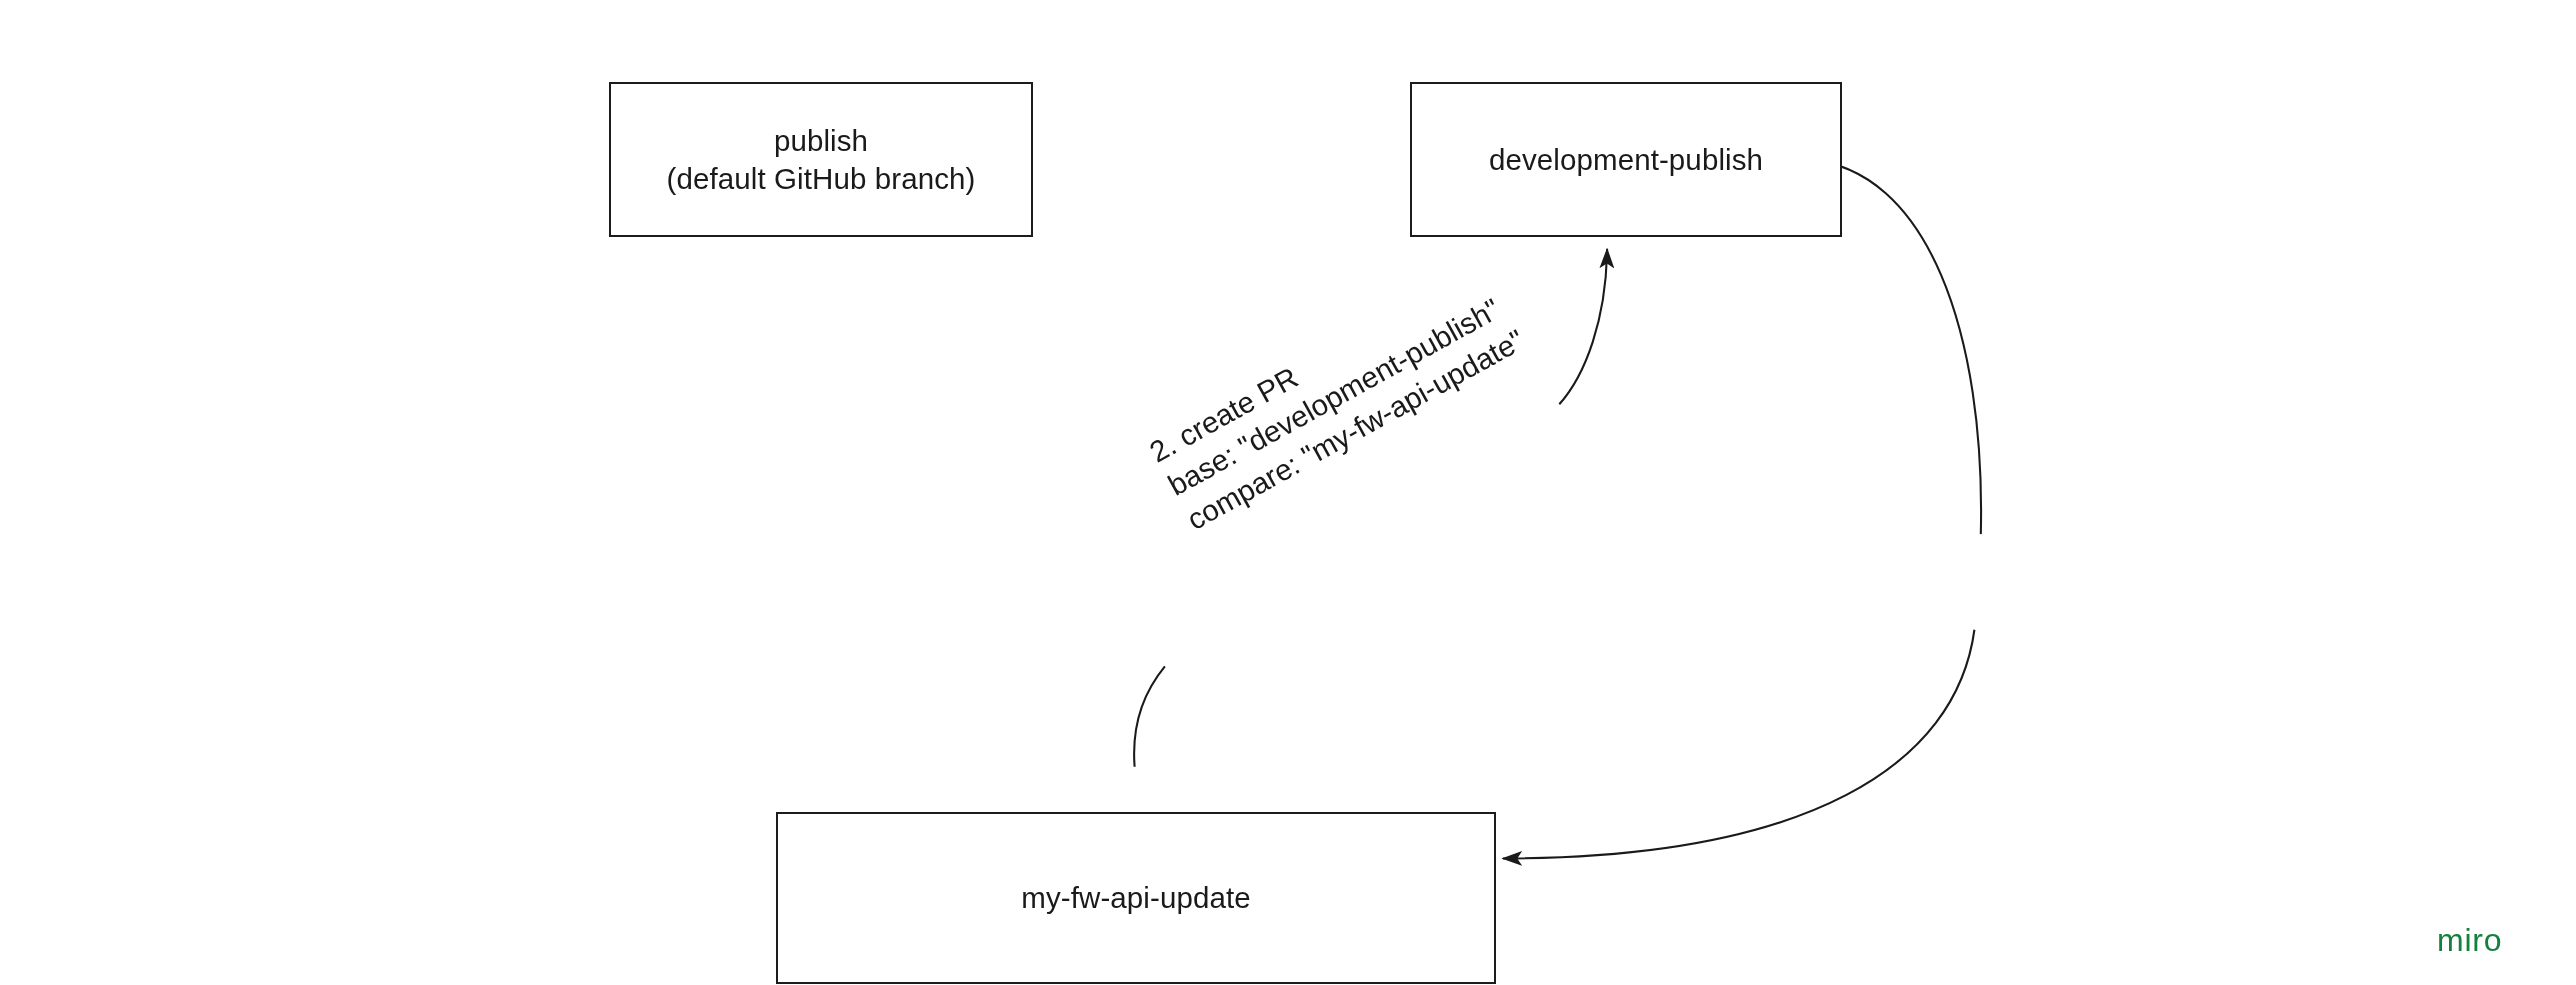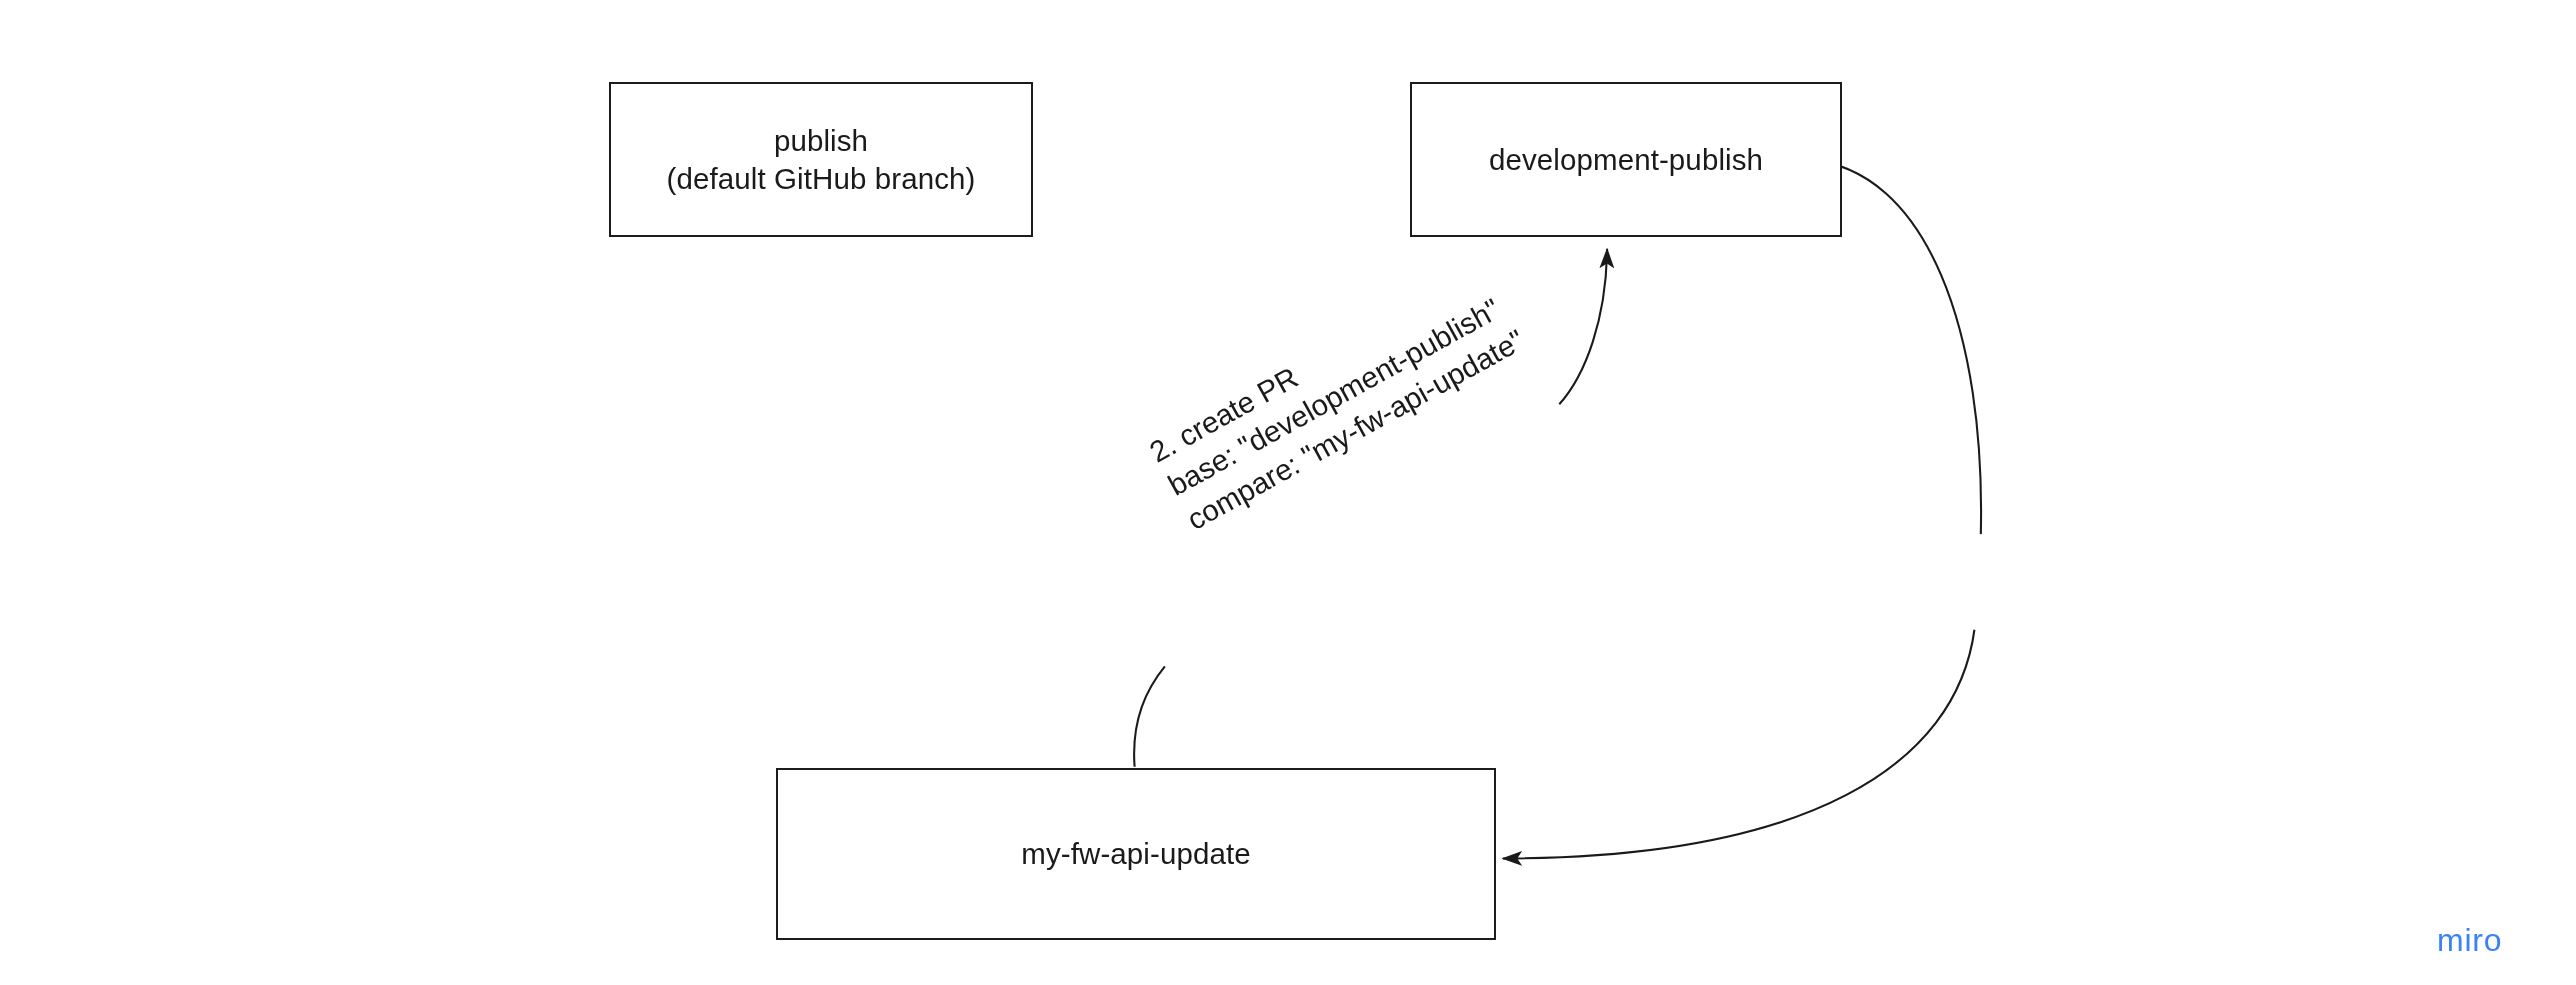--- a/index.html
+++ b/index.html
@@ -52,21 +52,21 @@
     height: 155px;
   }
   #node-development-publish {
     left: 1410px;
     top: 58px;
     width: 432px;
     height: 155px;
   }
   #node-my-fw-api-update {
     left: 776px;
-    top: 744px;
+    top: 788px;
     width: 720px;
     height: 172px;
   }
   .edge-label {
     position: absolute;
     color: #1a1a1a;
     font-size: 29.5px;
     line-height: 1.3;
     white-space: pre-line;
   }
@@ -80,21 +80,21 @@
     top: 414px;
     transform: rotate(-29deg);
     transform-origin: 0 0;
     white-space: pre-line;
   }
   #watermark-miro {
     position: absolute;
     left: 2437px;
     top: 898px;
     font-size: 32px;
-    color: #3b82f6;
+    color: #15803d;
     letter-spacing: 0.8px;
     font-weight: 400;
   }
 </style>
 </head>
 <body>
 
 <div id="canvas">
 
   <svg class="edges" viewBox="0 0 3233 1237" width="2576" height="986" aria-hidden="true">

